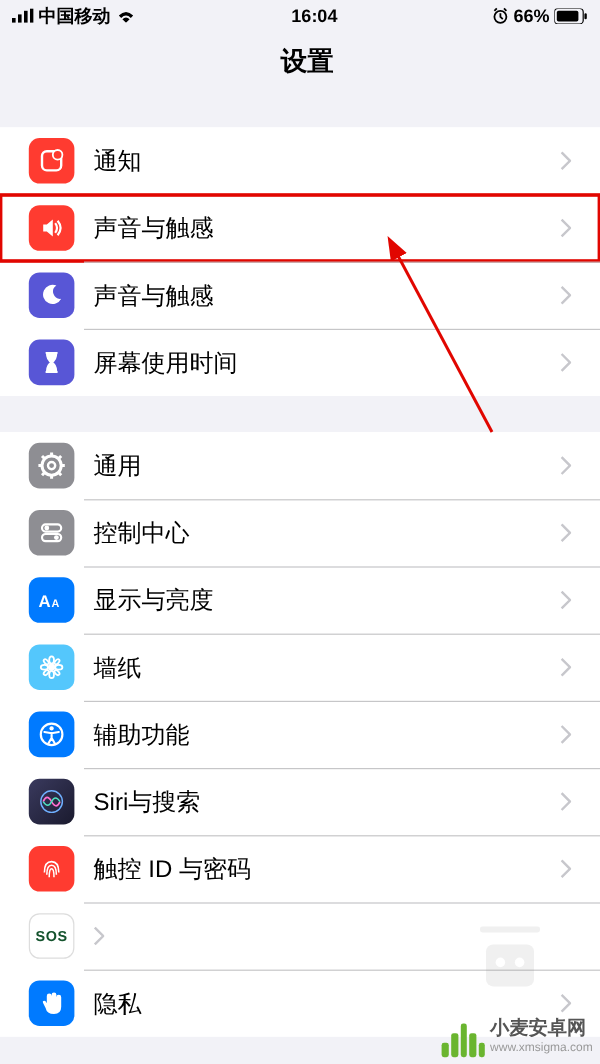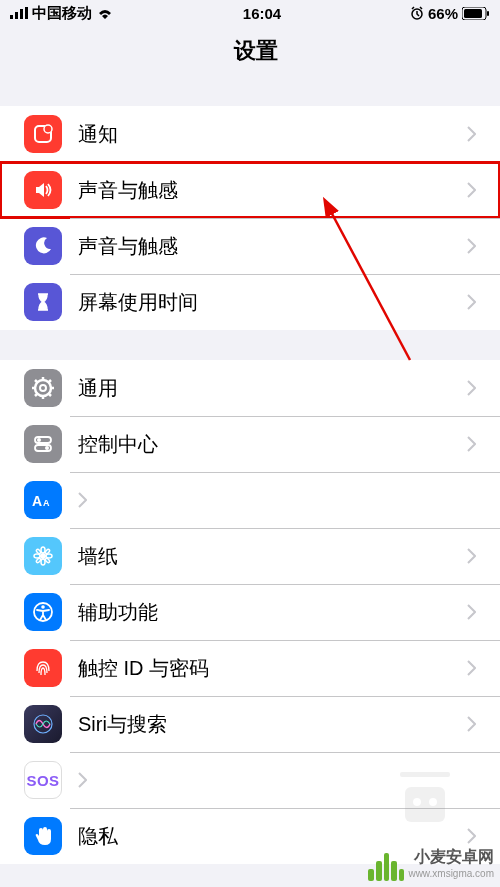--- a/index.html
+++ b/index.html
@@ -75,40 +75,39 @@
   .ic-general { background: #8e8e93; }
   .ic-control { background: #8e8e93; }
   .ic-display { background: #007aff; }
   .ic-accessibility { background: #007aff; }
   .ic-wallpaper { background: #54c7fc; }
   .ic-siri { background: linear-gradient(135deg,#3a3a5e,#1a1a2e); }
   .ic-touchid { background: #ff3b30; }
   .ic-sos { background: #fff; border:1px solid #ddd; }
   .ic-battery { background: #34c759; }
   .ic-privacy { background: #007aff; }
-  .ic-sos span { color:#8b5cf6; font-weight:800; font-size:15px; letter-spacing:0.5px;}
+  .ic-sos span { color:#14532d; font-weight:800; font-size:12px; letter-spacing:0.5px;}
   svg { display:block; }
   
   .arrow-annot {
     position: absolute;
     left: 310px;
     top: 190px;
     pointer-events: none;
   }
   
   .watermark {
     position: absolute;
     right: 6px;
     bottom: 6px;
     display: flex;
     align-items: center;
     gap: 4px;
     font-size: 16px;
     color: #888;
-    text-align: right;
   }
   .wm-logo {
     width: 36px; height: 36px;
     display:flex; align-items:flex-end; gap:2px;
   }
   .wm-logo span{ width:6px; background:#6ab52f; border-radius:2px;}
   .wm-ghost {
     position:absolute;
     right:35px; bottom:45px;
     opacity:.12;
@@ -272,20 +271,21 @@
     <div class="sep"></div>
   </div>
 
   <div class="row">
     <div class="icon-wrap ic-display">
       <svg width="24" height="20" viewBox="0 0 24 20">
           <text x="1" y="16" font-size="14" font-weight="700" fill="#fff">A</text>
           <text x="12" y="16" font-size="9" font-weight="700" fill="#fff">A</text>
         </svg>
     </div>
+    <div class="row-label">显示与亮度</div>
     <span class="chevron">
         <svg width="9" height="16" viewBox="0 0 9 16">
           <path d="M1 1 L8 8 L1 15" fill="none" stroke="#c7c7cc" stroke-width="2"></path>
         </svg>
       </span>
     <div class="sep"></div>
   </div>
 
   <div class="row">
     <div class="icon-wrap ic-wallpaper">
@@ -323,47 +323,47 @@
     <div class="row-label">辅助功能</div>
     <span class="chevron">
         <svg width="9" height="16" viewBox="0 0 9 16">
           <path d="M1 1 L8 8 L1 15" fill="none" stroke="#c7c7cc" stroke-width="2"></path>
         </svg>
       </span>
     <div class="sep"></div>
   </div>
 
   <div class="row">
+    <div class="icon-wrap ic-siri">
+      <svg width="26" height="26" viewBox="0 0 26 26">
+          <circle cx="13" cy="13" r="9" fill="none" stroke="#6fb0ff" stroke-width="1.2"></circle>
+          <path d="M6 13 Q9 6 13 13 Q17 20 20 13" fill="none" stroke="#ff6fcf" stroke-width="1.4"></path>
+          <path d="M6 13 Q10 19 13 13 Q16 7 20 13" fill="none" stroke="#50e3c2" stroke-width="1.2"></path>
+        </svg>
+    </div>
+    <div class="row-label">Siri与搜索</div>
+    <span class="chevron">
+        <svg width="9" height="16" viewBox="0 0 9 16">
+          <path d="M1 1 L8 8 L1 15" fill="none" stroke="#c7c7cc" stroke-width="2"></path>
+        </svg>
+      </span>
+    <div class="sep"></div>
+  </div>
+
+  <div class="row">
     <div class="icon-wrap ic-touchid">
       <svg width="22" height="22" viewBox="0 0 22 22">
           <g fill="none" stroke="#fff" stroke-width="1.3">
             <path d="M5 14 Q5 5 11 5 Q17 5 17 14"></path>
             <path d="M7 16 Q7 8 11 8 Q15 8 15 16"></path>
             <path d="M9 18 Q9 11 11 11 Q13 11 13 18"></path>
           </g>
         </svg>
     </div>
     <div class="row-label">触控 ID 与密码</div>
-    <span class="chevron">
-        <svg width="9" height="16" viewBox="0 0 9 16">
-          <path d="M1 1 L8 8 L1 15" fill="none" stroke="#c7c7cc" stroke-width="2"></path>
-        </svg>
-      </span>
-    <div class="sep"></div>
-  </div>
-
-  <div class="row">
-    <div class="icon-wrap ic-siri">
-      <svg width="26" height="26" viewBox="0 0 26 26">
-          <circle cx="13" cy="13" r="9" fill="none" stroke="#6fb0ff" stroke-width="1.2"></circle>
-          <path d="M6 13 Q9 6 13 13 Q17 20 20 13" fill="none" stroke="#ff6fcf" stroke-width="1.4"></path>
-          <path d="M6 13 Q10 19 13 13 Q16 7 20 13" fill="none" stroke="#50e3c2" stroke-width="1.2"></path>
-        </svg>
-    </div>
-    <div class="row-label">Siri与搜索</div>
     <span class="chevron">
         <svg width="9" height="16" viewBox="0 0 9 16">
           <path d="M1 1 L8 8 L1 15" fill="none" stroke="#c7c7cc" stroke-width="2"></path>
         </svg>
       </span>
     <div class="sep"></div>
   </div>
 
   <div class="row">
     <div class="icon-wrap ic-sos">

